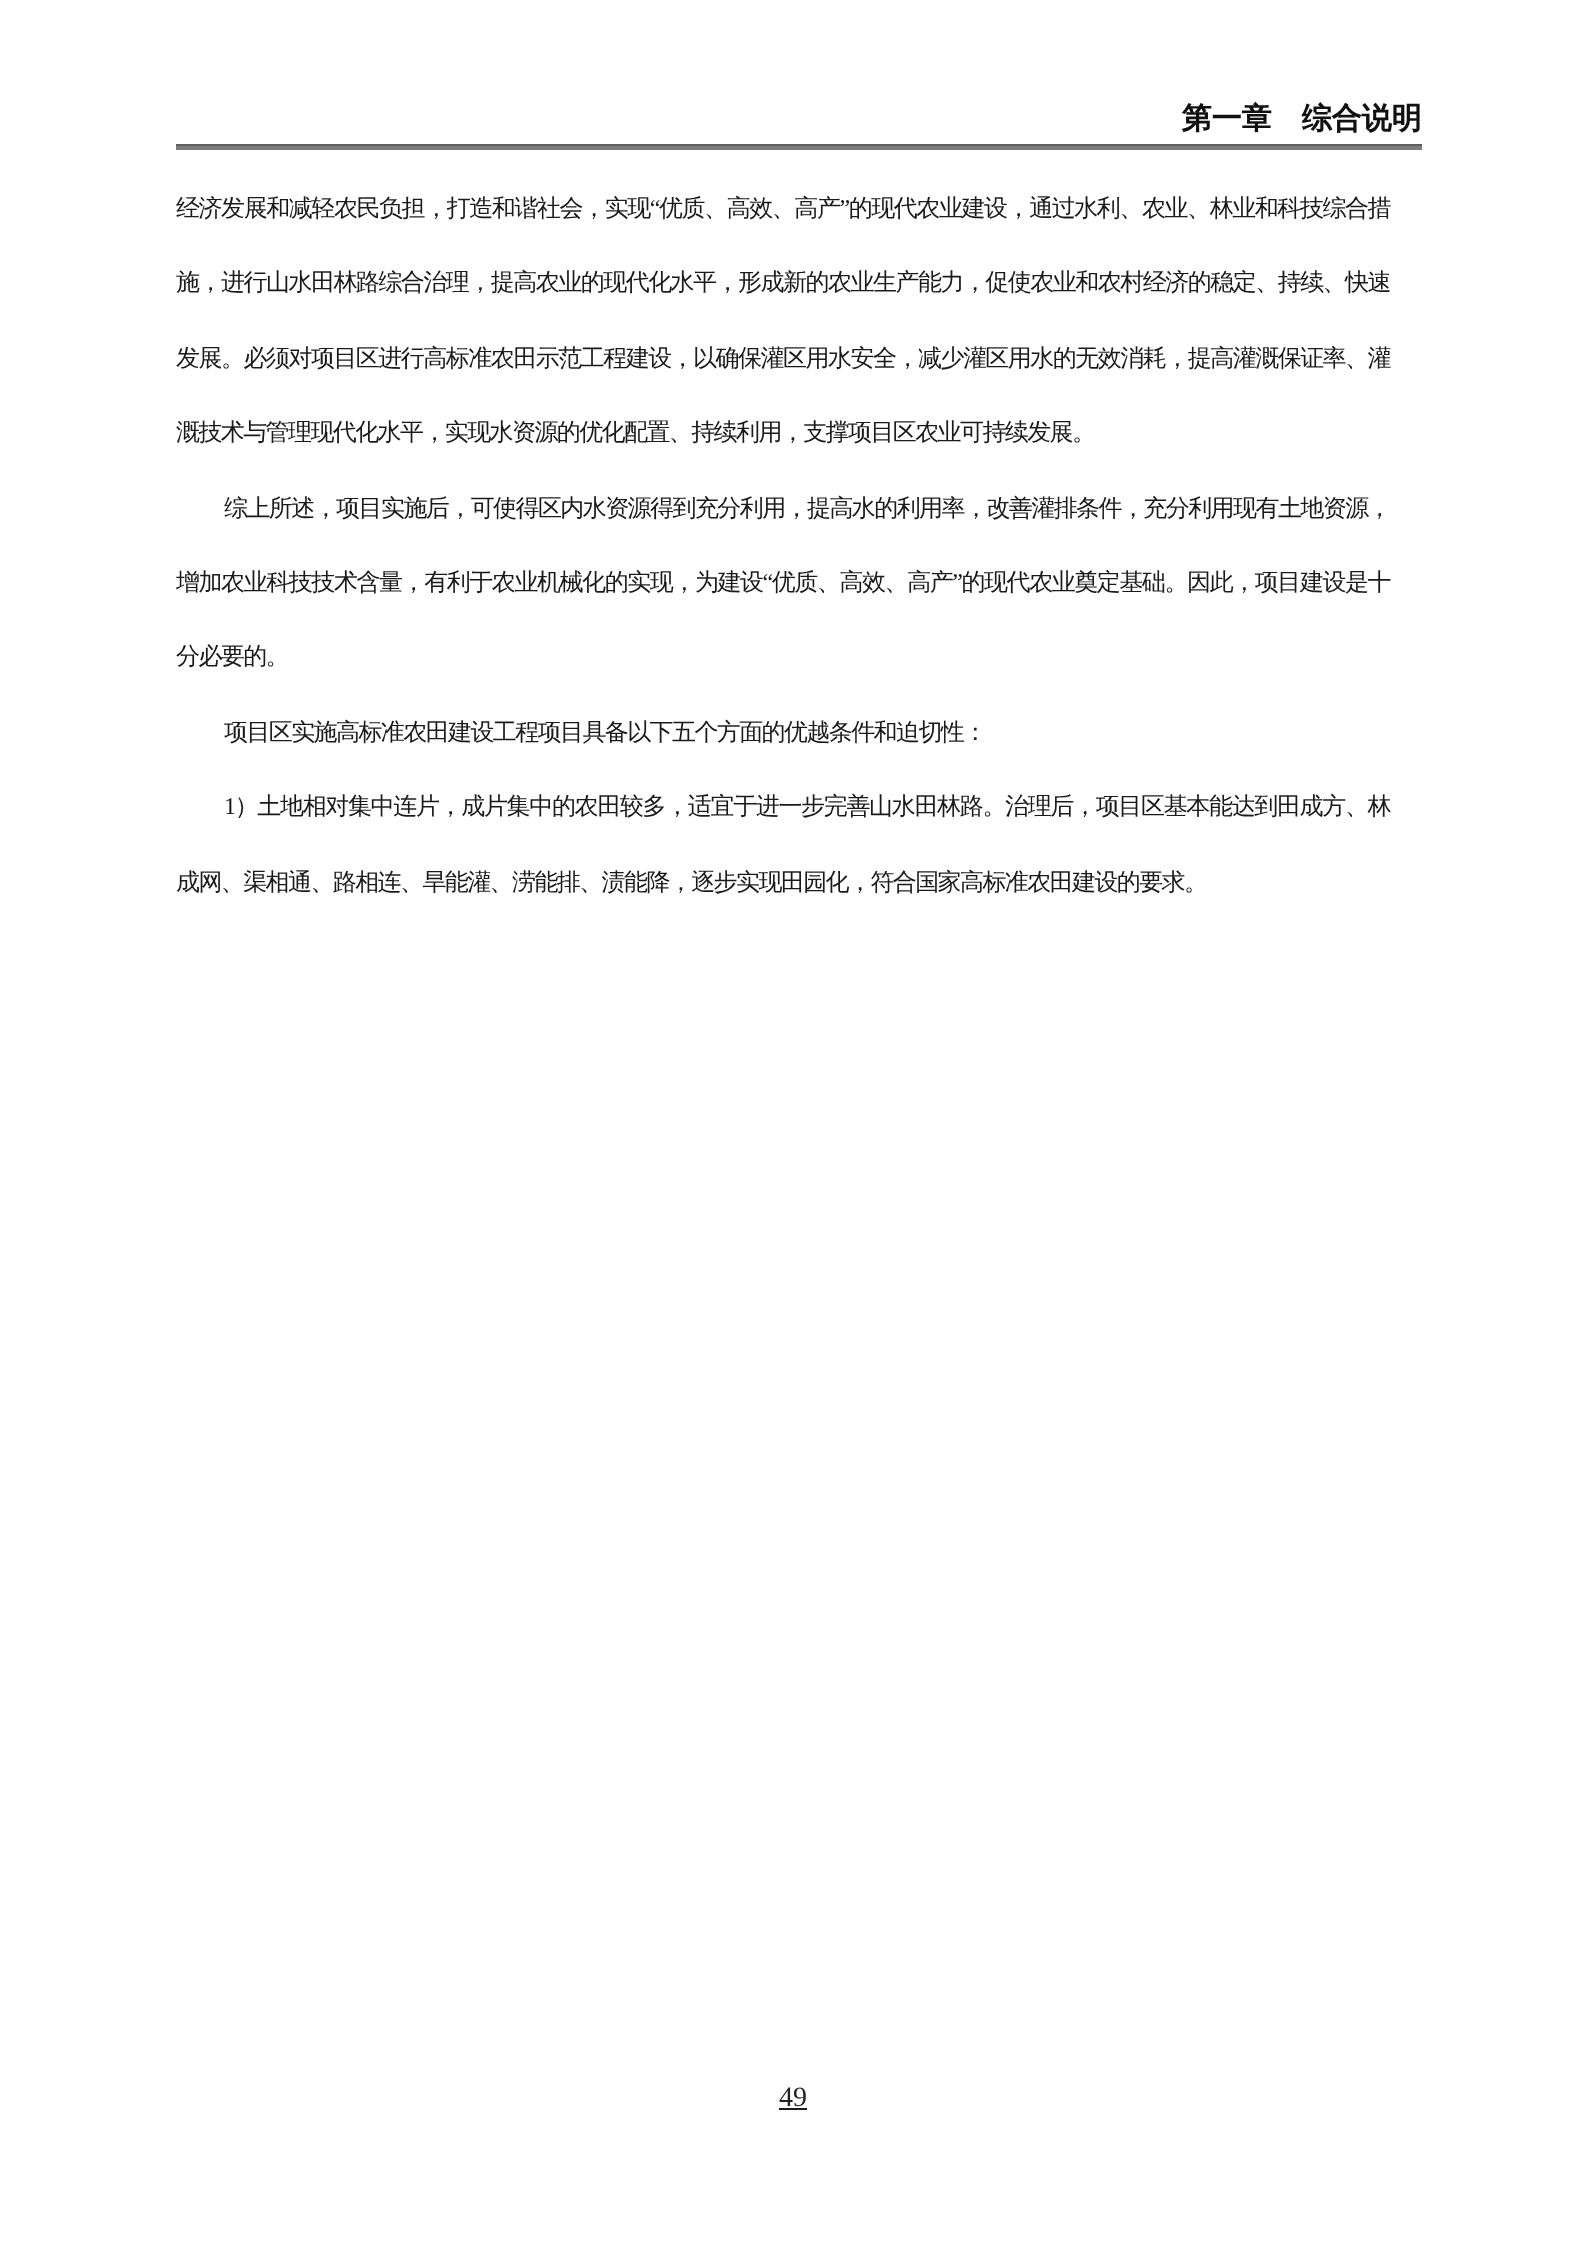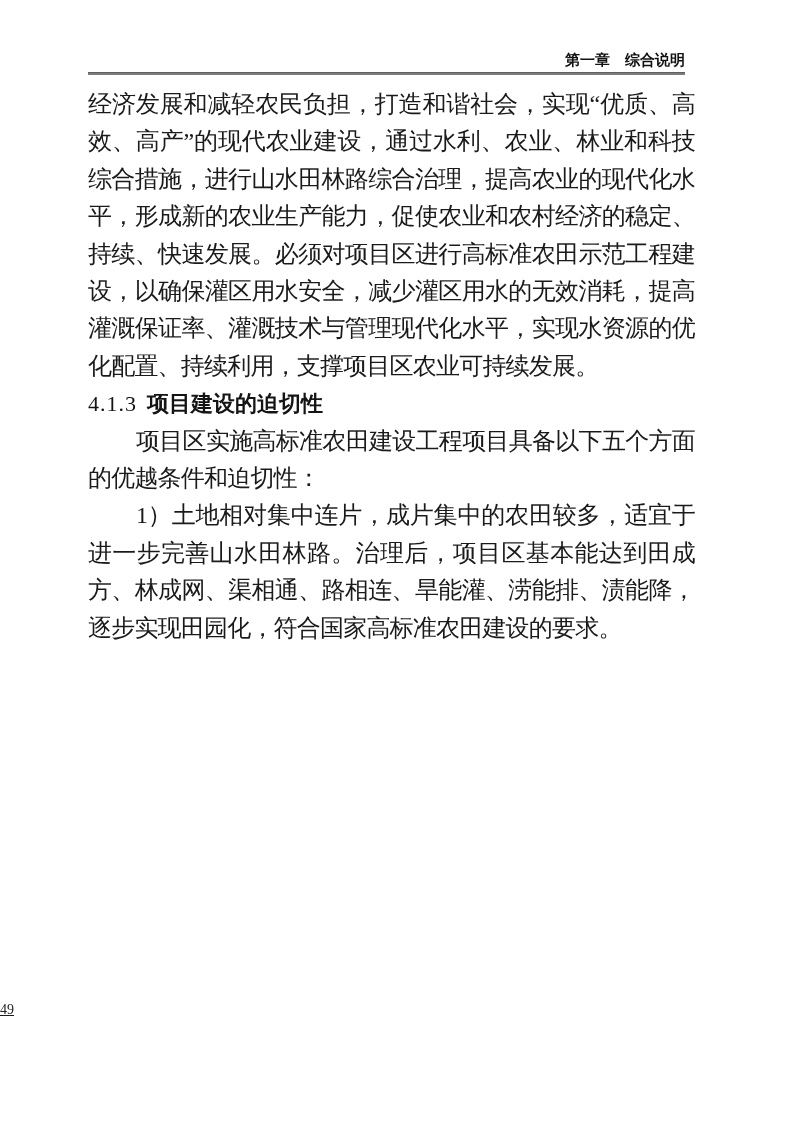--- a/index.html
+++ b/index.html
@@ -9,21 +9,21 @@
     height: 1122px;
     margin: 0 auto;
     background: #ffffff;
     color: #1a1a1a;
     font-family: "Liberation Serif", "DejaVu Serif", serif;
     overflow: hidden;
   }
   .page-header {
     position: absolute;
     left: 88px;
-    right: 108px;
+    right: 82px;
     top: 51px;
   }
   .header-text {
     text-align: right;
     font-family: "Liberation Sans", "DejaVu Sans", sans-serif;
     font-weight: bold;
     font-size: 15px;
     color: #111111;
     line-height: 17px;
   }
@@ -35,21 +35,21 @@
     border-top: 1px solid #5f5f5f;
   }
   .content {
     position: absolute;
     left: 88px;
     width: 607px;
     top: 86px;
   }
   .para {
     margin: 0;
-    font-size: 24px;
+    font-size: 12px;
     letter-spacing: -0.8px;
     line-height: 37.4px;
     text-align: justify;
     text-justify: inter-ideograph;
     word-break: break-all;
   }
   .para.indent { text-indent: 2em; }
   .section-heading {
     margin: 0;
     font-size: 22px;
@@ -61,21 +61,22 @@
   .section-heading .sec-num {
     font-family: "Liberation Serif", "DejaVu Serif", serif;
     font-weight: normal;
     margin-right: 10px;
     letter-spacing: 1px;
   }
   .page-footer {
     position: absolute;
     left: 0;
     right: 0;
-    top: 1000px;
+    top: 1040px;
+    text-align: center;
     text-decoration: underline;
   }
   .page-number {
     font-family: "Liberation Serif", "DejaVu Serif", serif;
     font-size: 14px;
     color: #222222;
   }
 </style>
 </head>
 <body>
@@ -84,23 +85,21 @@
 
   <header class="page-header">
     <div class="header-text">
       <span class="chapter-label">第一章</span><span class="chapter-title">综合说明</span>
     </div>
     <div class="header-rule"></div>
   </header>
 
   <main class="content">
     <p class="para">经济发展和减轻农民负担，打造和谐社会，实现“优质、高效、高产”的现代农业建设，通过水利、农业、林业和科技综合措施，进行山水田林路综合治理，提高农业的现代化水平，形成新的农业生产能力，促使农业和农村经济的稳定、持续、快速发展。必须对项目区进行高标准农田示范工程建设，以确保灌区用水安全，减少灌区用水的无效消耗，提高灌溉保证率、灌溉技术与管理现代化水平，实现水资源的优化配置、持续利用，支撑项目区农业可持续发展。</p>
-    <h2 class="section-heading">
-      <span class="sec-num">4.1.3</span><span class="sec-title">项目建设的迫切性</span>
-    </h2>
+    <p class="para indent">综上所述，项目实施后，可使得区内水资源得到充分利用，提高水的利用率，改善灌排条件，充分利用现有土地资源，增加农业科技技术含量，有利于农业机械化的实现，为建设“优质、高效、高产”的现代农业奠定基础。因此，项目建设是十分必要的。</p>
     <p class="para indent">项目区实施高标准农田建设工程项目具备以下五个方面的优越条件和迫切性：</p>
     <p class="para indent">1）土地相对集中连片，成片集中的农田较多，适宜于进一步完善山水田林路。治理后，项目区基本能达到田成方、林成网、渠相通、路相连、旱能灌、涝能排、渍能降，逐步实现田园化，符合国家高标准农田建设的要求。</p>
   </main>
 
   <footer class="page-footer">
     <span class="page-number">49</span>
   </footer>
 
 </div>
 

